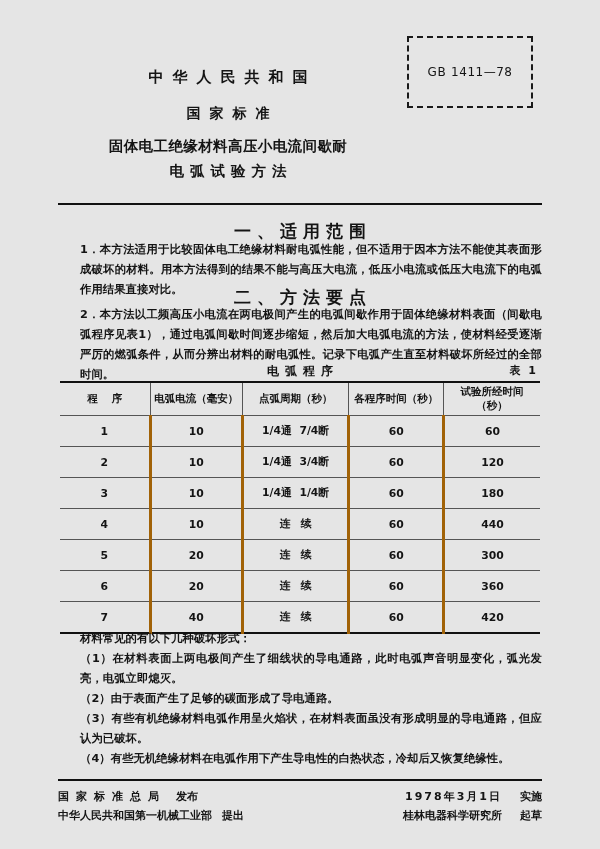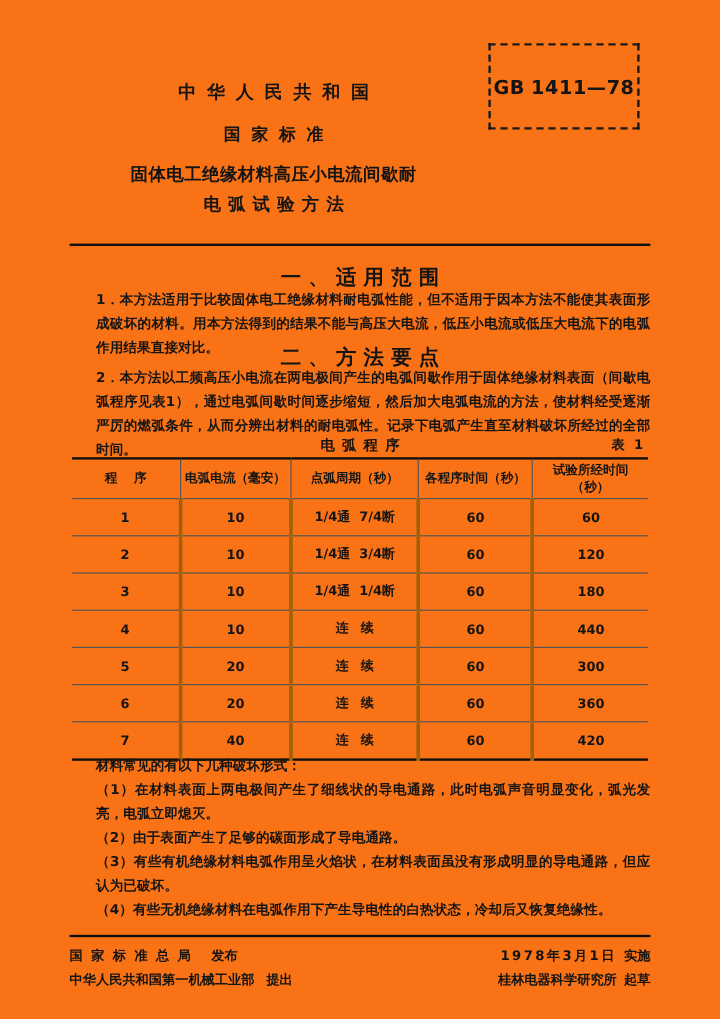--- a/index.html
+++ b/index.html
@@ -8,21 +8,21 @@
     background: #ffffff;
   }
   body {
     font-family: "DejaVu Sans", "Liberation Sans", sans-serif;
     color: #141414;
   }
   #page {
     position: relative;
     width: 600px;
     height: 849px;
-    background: #f97316;
+    background: #e5e5e5;
     overflow: hidden;
   }
   .sheet {
     position: absolute;
     left: 58px;
     top: 0;
     width: 484px;
     height: 849px;
   }
 
@@ -69,22 +69,22 @@
     left: 349px;
     top: 36px;
     width: 122px;
     height: 68px;
     border: 2px dashed #1a1a1a;
     display: flex;
     align-items: center;
     justify-content: center;
   }
   .std-no-text {
-    font-size: 16px;
-    font-weight: bold;
+    font-size: 12px;
+    font-weight: normal;
     letter-spacing: 0.5px;
   }
   .std-no-text .gb { margin-right: 5px; }
 
   .rule-top {
     position: absolute;
     left: 0;
     top: 203px;
     width: 484px;
     height: 0;
@@ -195,21 +195,21 @@
     font-weight: bold;
   }
   .foot-row {
     display: flex;
     justify-content: space-between;
     align-items: baseline;
     line-height: 19px;
   }
   .foot-left .sp { letter-spacing: 7px; }
   .foot-right .num { letter-spacing: 2px; }
-  .foot-right .tail { margin-left: 6px; font-family: Liberation Serif, serif; }
+  .foot-right .tail { margin-left: 18px; }
   .foot-left .tail { margin-left: 10px; text-align: center; }
 </style>
 </head>
 <body>
 
 <div id="page">
   <div class="sheet">
 
     <div class="masthead">
       <div class="nation-line">中华人民共和国</div>

